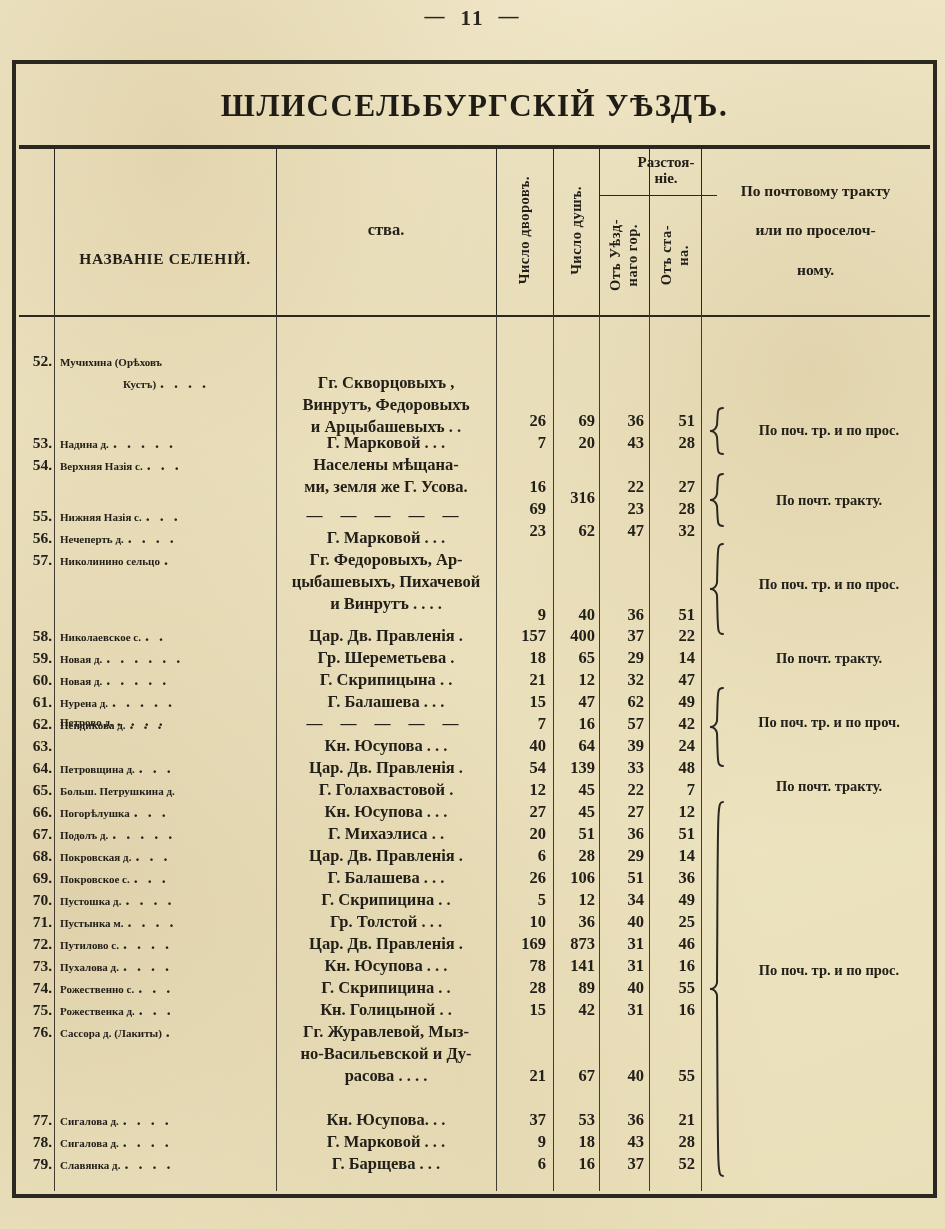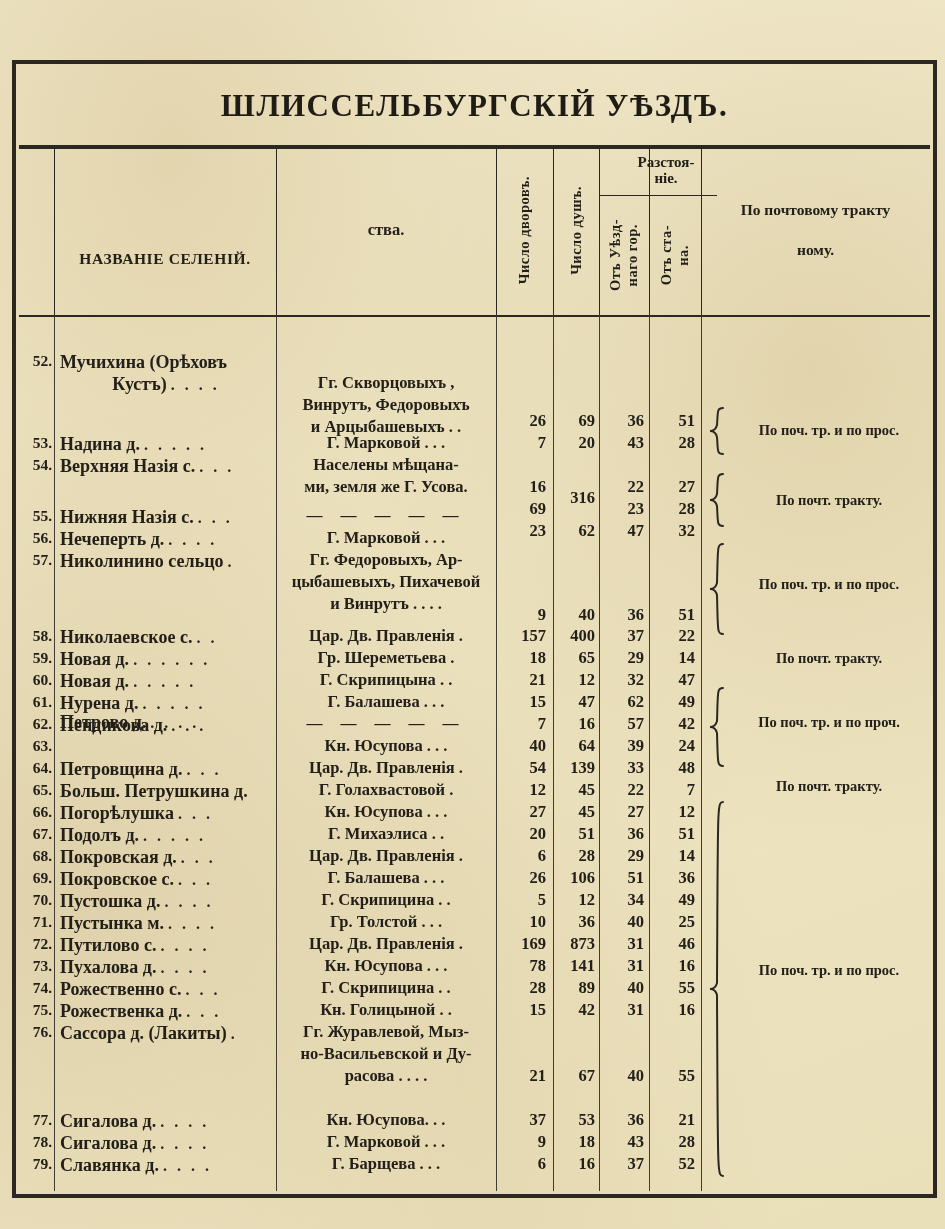--- a/index.html
+++ b/index.html
@@ -91,41 +91,44 @@
     padding-left:16px;
   }
   .h-tract{font-size:15.5px;font-weight:700;line-height:2.55;padding:0 6px;}
 
   
   .body{position:absolute;left:0;right:0;top:248px;bottom:0;}
   .bline{position:absolute;top:0;bottom:0;width:1px;background:#413c31;}
 
   .rowtext{position:absolute;white-space:nowrap;font-size:16px;line-height:1;}
   .num{font-weight:700;font-size:15.5px;}
-  .settle{font-weight:700;font-size:18px;}
+  .settle{font-weight:700;font-size:11px;}
   .vedom{font-weight:700;font-size:16.5px;}
   .figure{font-weight:700;font-size:16.5px;text-align:right;}
   .tract{font-weight:700;font-size:14.5px;white-space:nowrap;}
   .leader{letter-spacing:3px;font-weight:700;}
   .ditto{letter-spacing:7px;font-weight:700;font-size:16px;}
 
   .brace{
     position:absolute;
     font-size:0;
     color:#2b2822;
   }
   .brace svg{display:block;}
 </style>
 </head>
 <body>
 
 <div class="paper-grain"></div>
 
 <div class="page">
 
+  <div class="folio">
+    <span class="dash">—</span><span>11</span><span class="dash">—</span>
+  </div>
 
   <div class="frame">
     <div class="inner">
 
       <div class="title-band">
         <div class="uezd-title">ШЛИССЕЛЬБУРГСКІЙ УѢЗДЪ.</div>
       </div>
 
       <div class="head">
         <div class="vline" style="left:35px"></div>
@@ -160,20 +163,21 @@
           <div class="h-rot">наго гор.</div>
         </div>
 
         <div class="hcell" style="left:630px;width:52px;top:50px;flex-direction:row">
           <div class="h-rot">Отъ ста-</div>
           <div class="h-rot">на.</div>
         </div>
 
         <div class="hcell" style="left:682px;right:0;flex-direction:column;justify-content:center">
           <div class="h-tract">По почтовому тракту</div>
+          <div class="h-tract">или по проселоч-</div>
           <div class="h-tract">ному.</div>
         </div>
       </div>
 
       <div class="body">
         <div class="bline" style="left:35px"></div>
         <div class="bline" style="left:257px"></div>
         <div class="bline" style="left:477px"></div>
         <div class="bline" style="left:534px"></div>
         <div class="bline" style="left:580px"></div>

